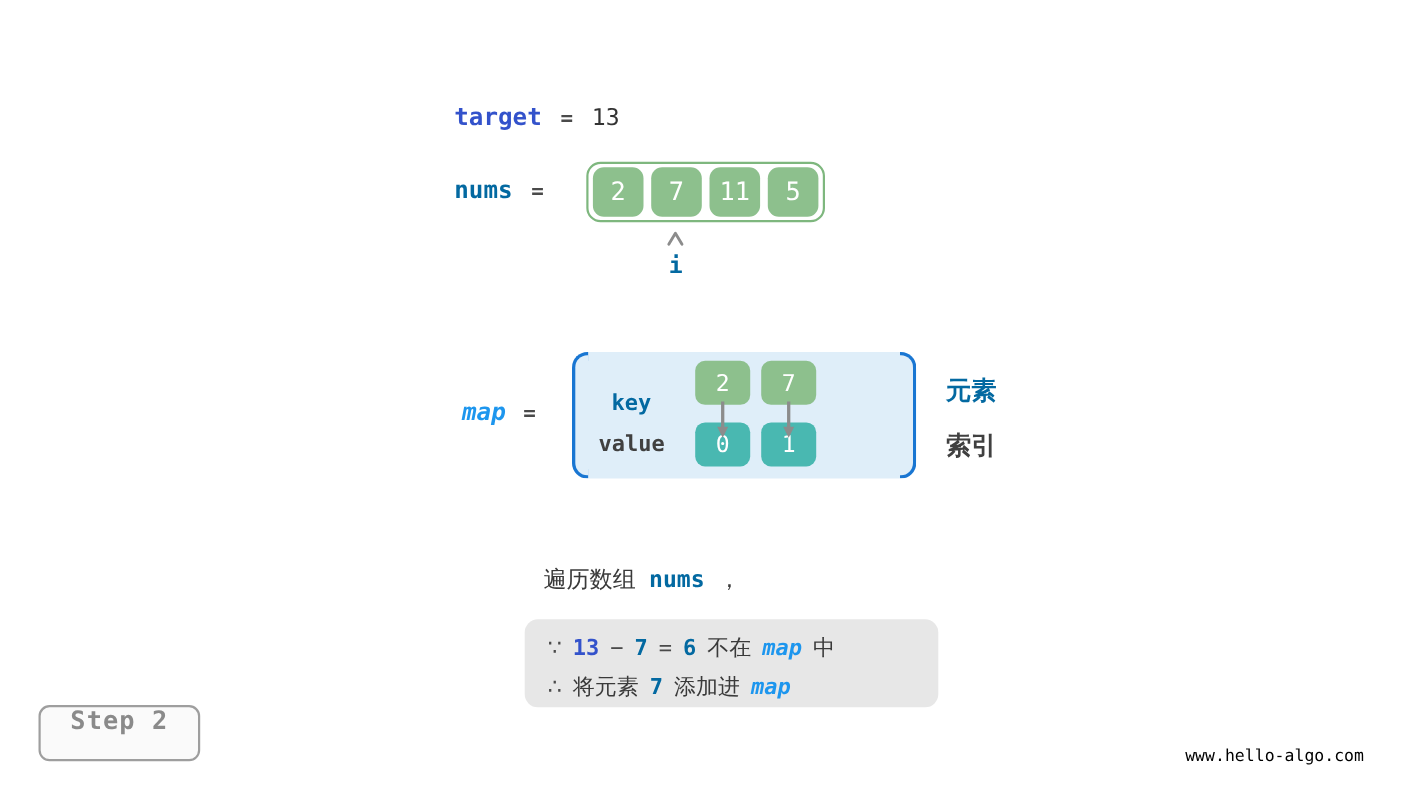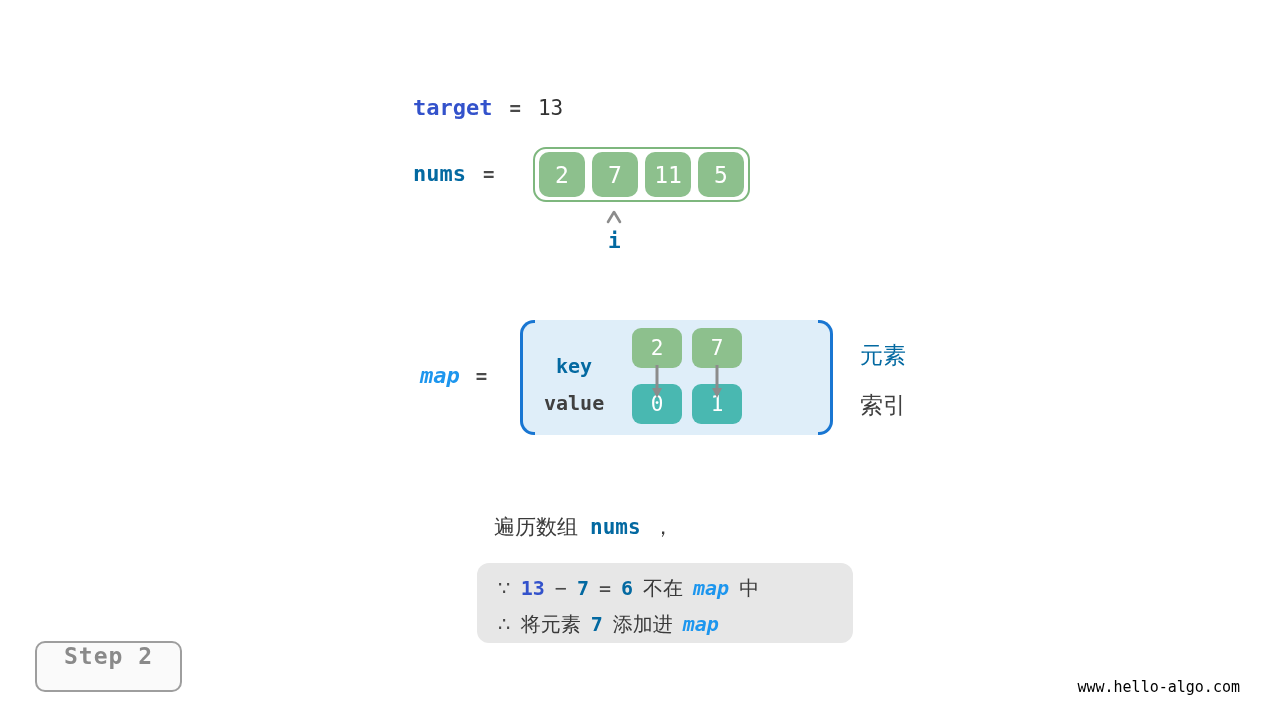--- a/index.html
+++ b/index.html
@@ -43,21 +43,21 @@
   .key-label   { left:36px; top:34px; }
   .value-label { left:24px; top:71px; }
   .kv-cell { position:absolute; width:50px; height:40px; border-radius:9px; color:#fff;
              font-size:21px; display:flex; align-items:center; justify-content:center; }
   .kv-cell.key { background:#8dc08d; top:8px; }
   .kv-cell.val { background:#49b8b1; top:64px; }
   .col0 { left:112px; } .col1 { left:172px; }
   .kv-arrow { position:absolute; top:44px; z-index:2; }
   .arr0 { left:130px; } .arr1 { left:190px; }
 
-  .side-label { font-size:23px; font-weight:normal; }
+  .side-label { font-size:23px; font-weight:bold; }
   .element-label { left:860px; top:340px; }
   .index-label   { left:860px; top:390px; }
 
   
   .caption { left:494px; top:513px; display:flex; align-items:center; gap:12px;
              font-size:21px; color:#3a3a3a; }
   .caption .code { font-size:21px; }
 
   
   .note-box { left:477px; top:563px; width:376px; height:80px; background:#e7e7e7;

